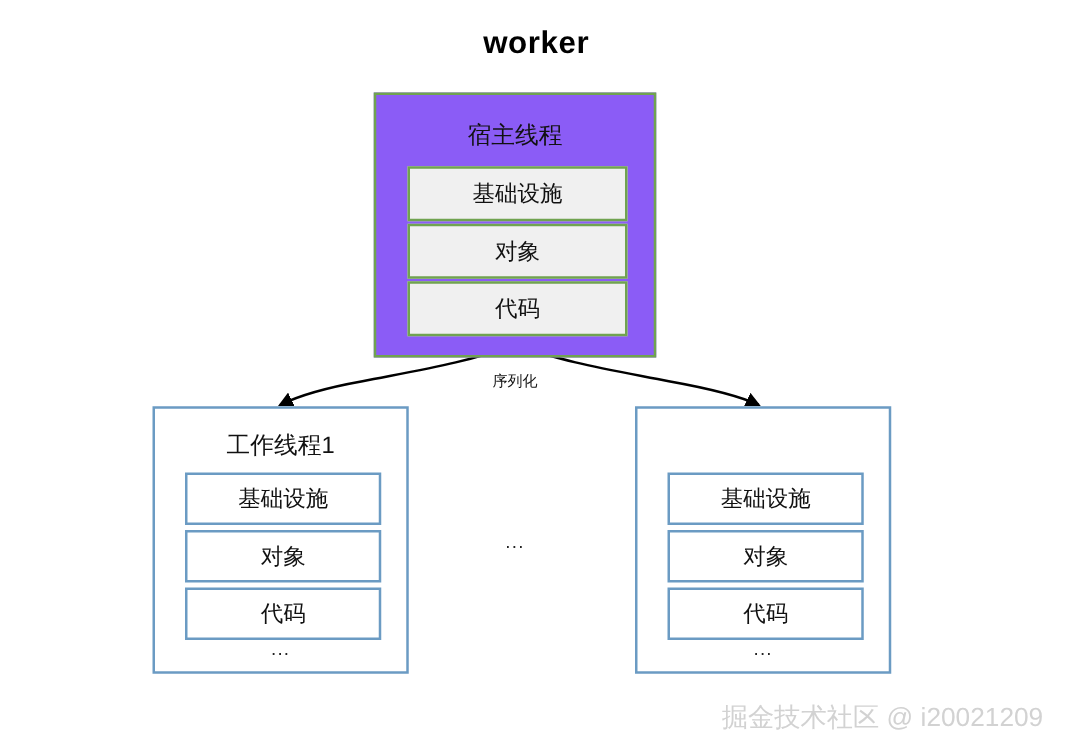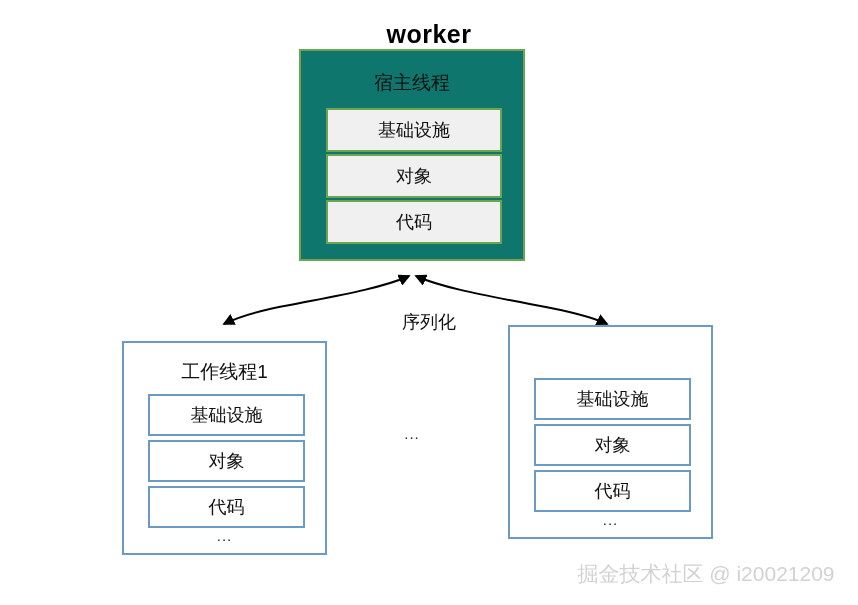--- a/index.html
+++ b/index.html
@@ -33,26 +33,26 @@
     font-size: 25px;
     font-weight: bold;
     letter-spacing: 0.5px;
     color: #000000;
   }
 
   
   .host-box {
     position: absolute;
     left: 299px;
-    top: 49px;
+    top: 74px;
     width: 226px;
     height: 212px;
     box-sizing: border-box;
     border: 2px solid #70a350;
-    background: #0f766e;
+    background: #8b5cf6;
   }
   .host-box-title {
     position: absolute;
     left: 0;
     top: 19px;
     width: 100%;
     text-align: center;
     font-size: 19px;
     color: #111111;
   }
@@ -77,21 +77,21 @@
   
   .worker-box {
     position: absolute;
     top: 325px;
     width: 205px;
     height: 214px;
     box-sizing: border-box;
     border: 2px solid #6b9bc3;
     background: #ffffff;
   }
-  .worker-box.worker-1 { left: 122px; margin-top: 16px; }
+  .worker-box.worker-1 { left: 122px; }
   .worker-box.worker-2 { left: 508px; }
   .worker-box-title {
     position: absolute;
     left: 0;
     top: 16px;
     width: 100%;
     text-align: center;
     font-size: 19px;
     color: #111111;
   }
@@ -119,28 +119,27 @@
     width: 100%;
     text-align: center;
     font-size: 15px;
     color: #222222;
     letter-spacing: 1px;
   }
 
   
   .edge-label {
     position: absolute;
-    left: 379px;
+    left: 362px;
     top: 297px;
     width: 100px;
     text-align: center;
-    font-size: 18px;
+    font-size: 12px;
     color: #111111;
     background: transparent;
-    margin-top: 13px;
   }
 
   
   .mid-ellipsis {
     position: absolute;
     left: 387px;
     top: 425px;
     width: 50px;
     text-align: center;
     font-size: 15px;

